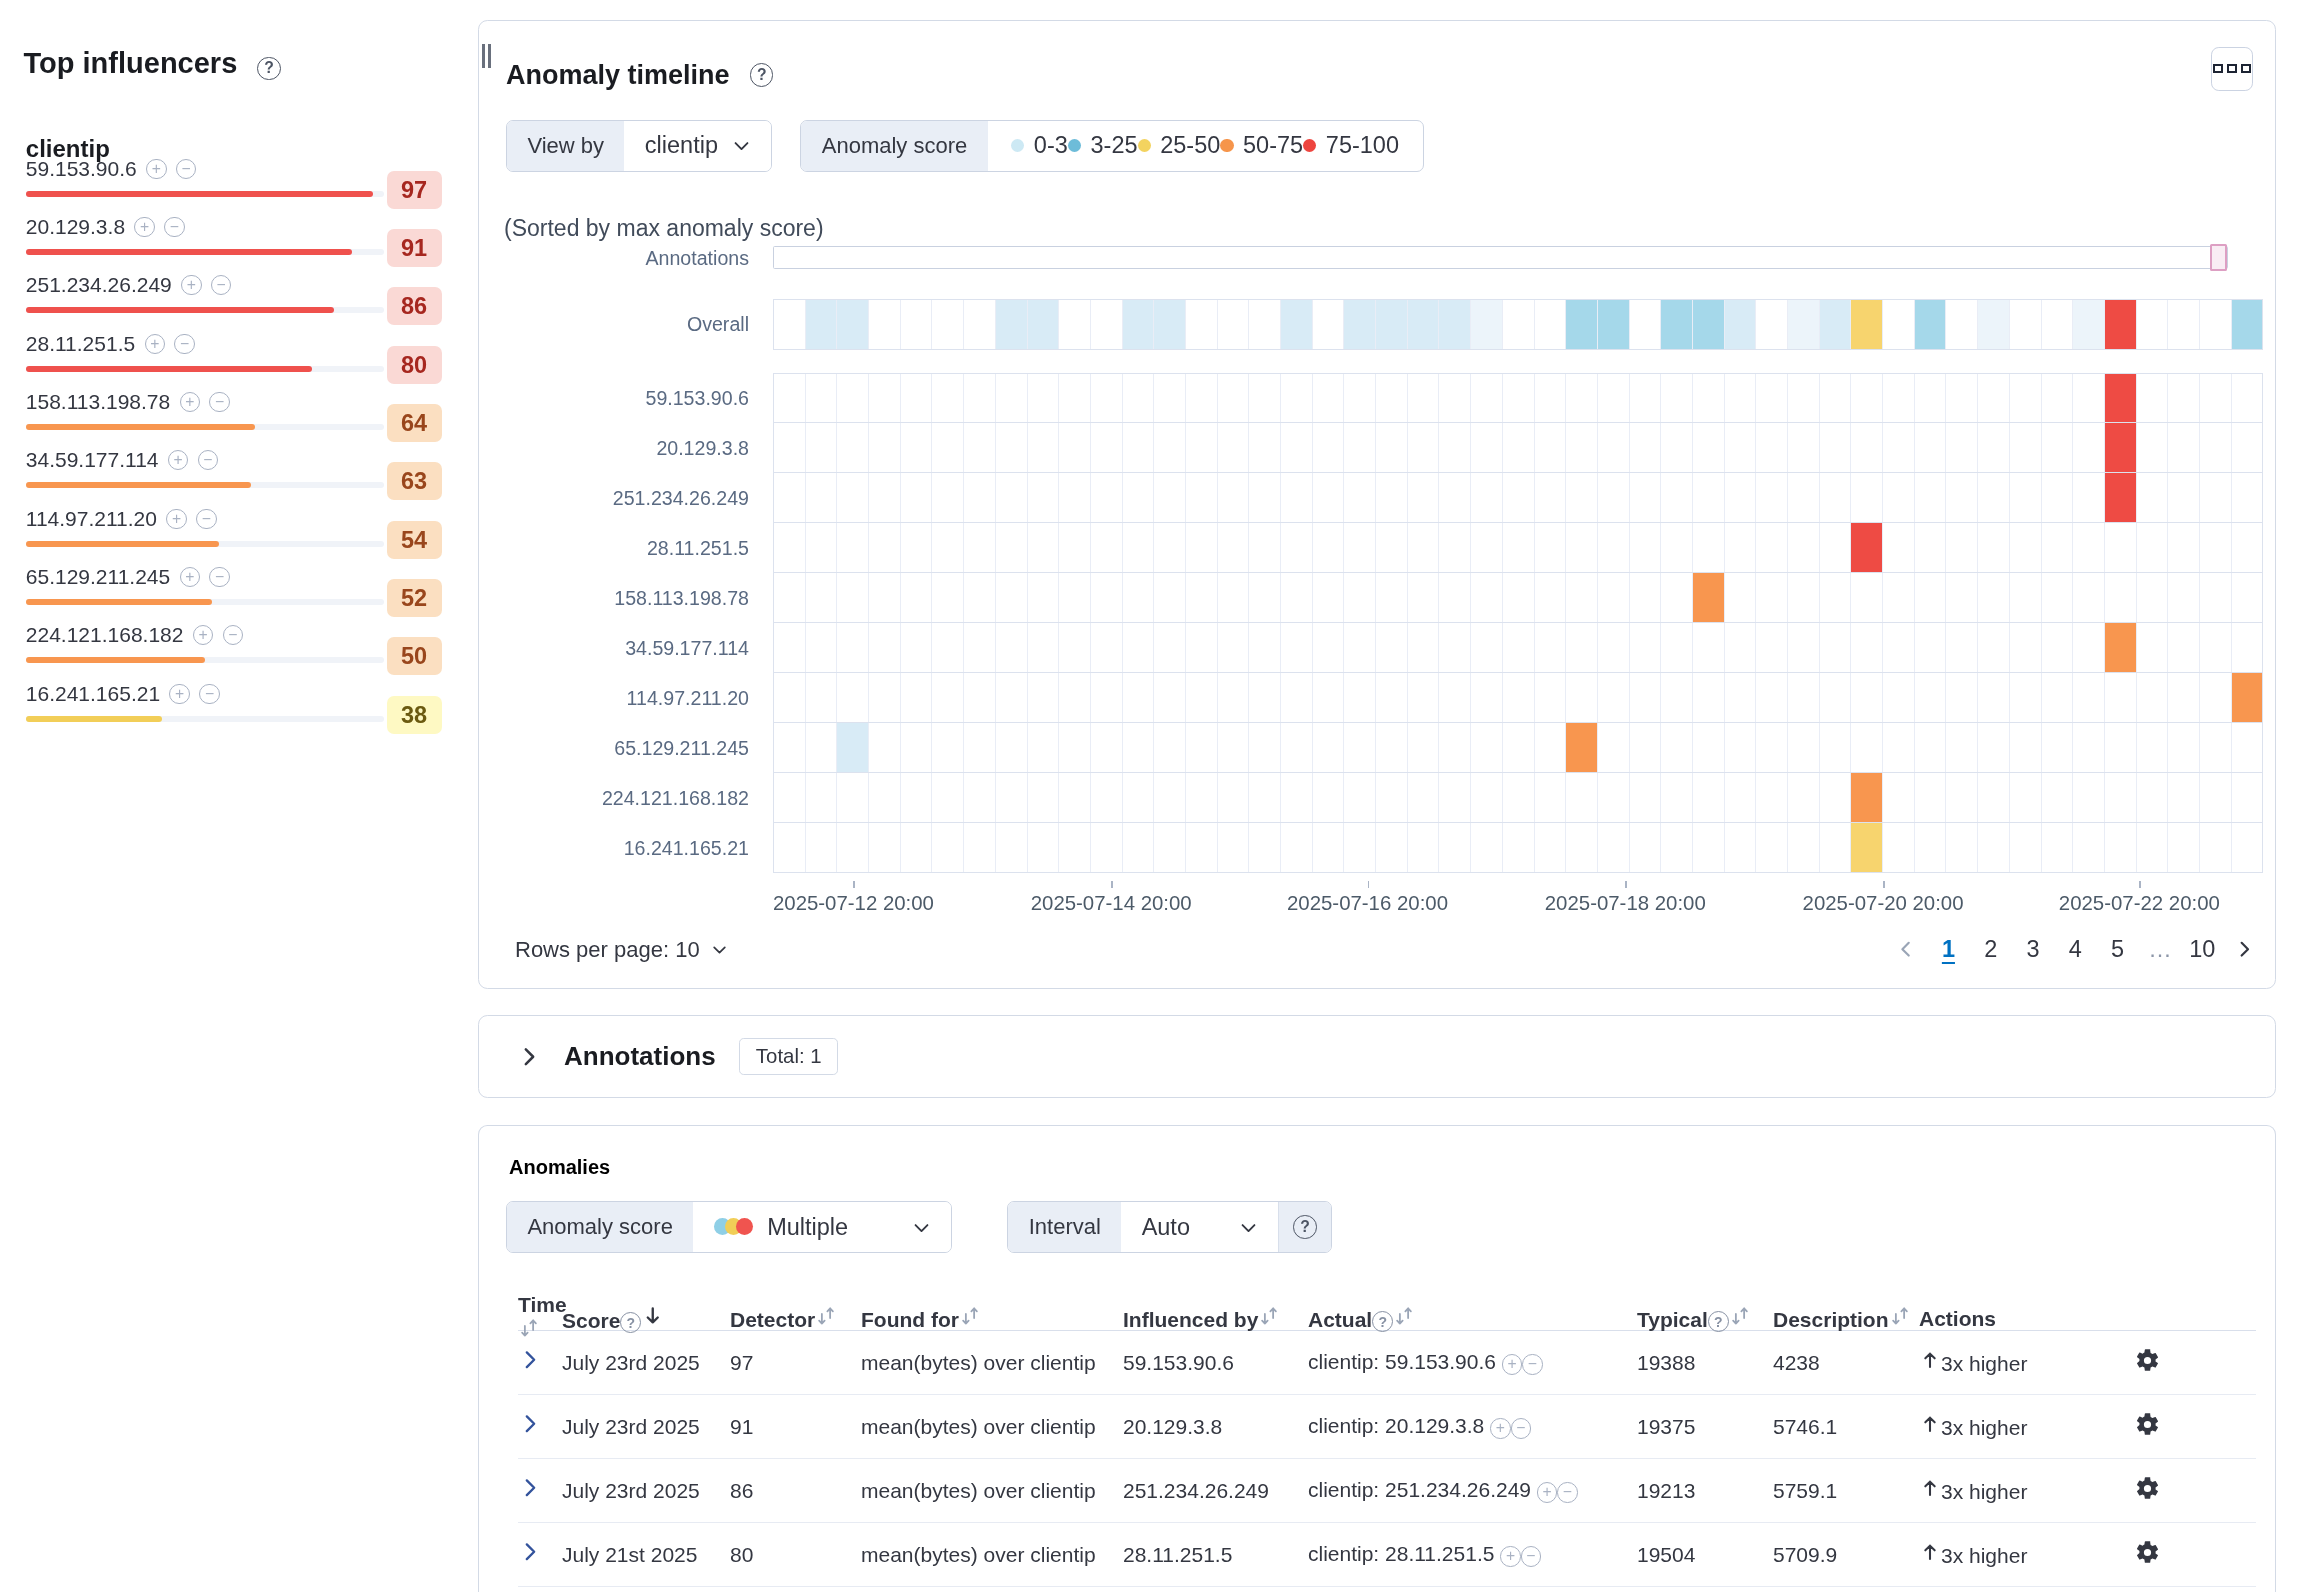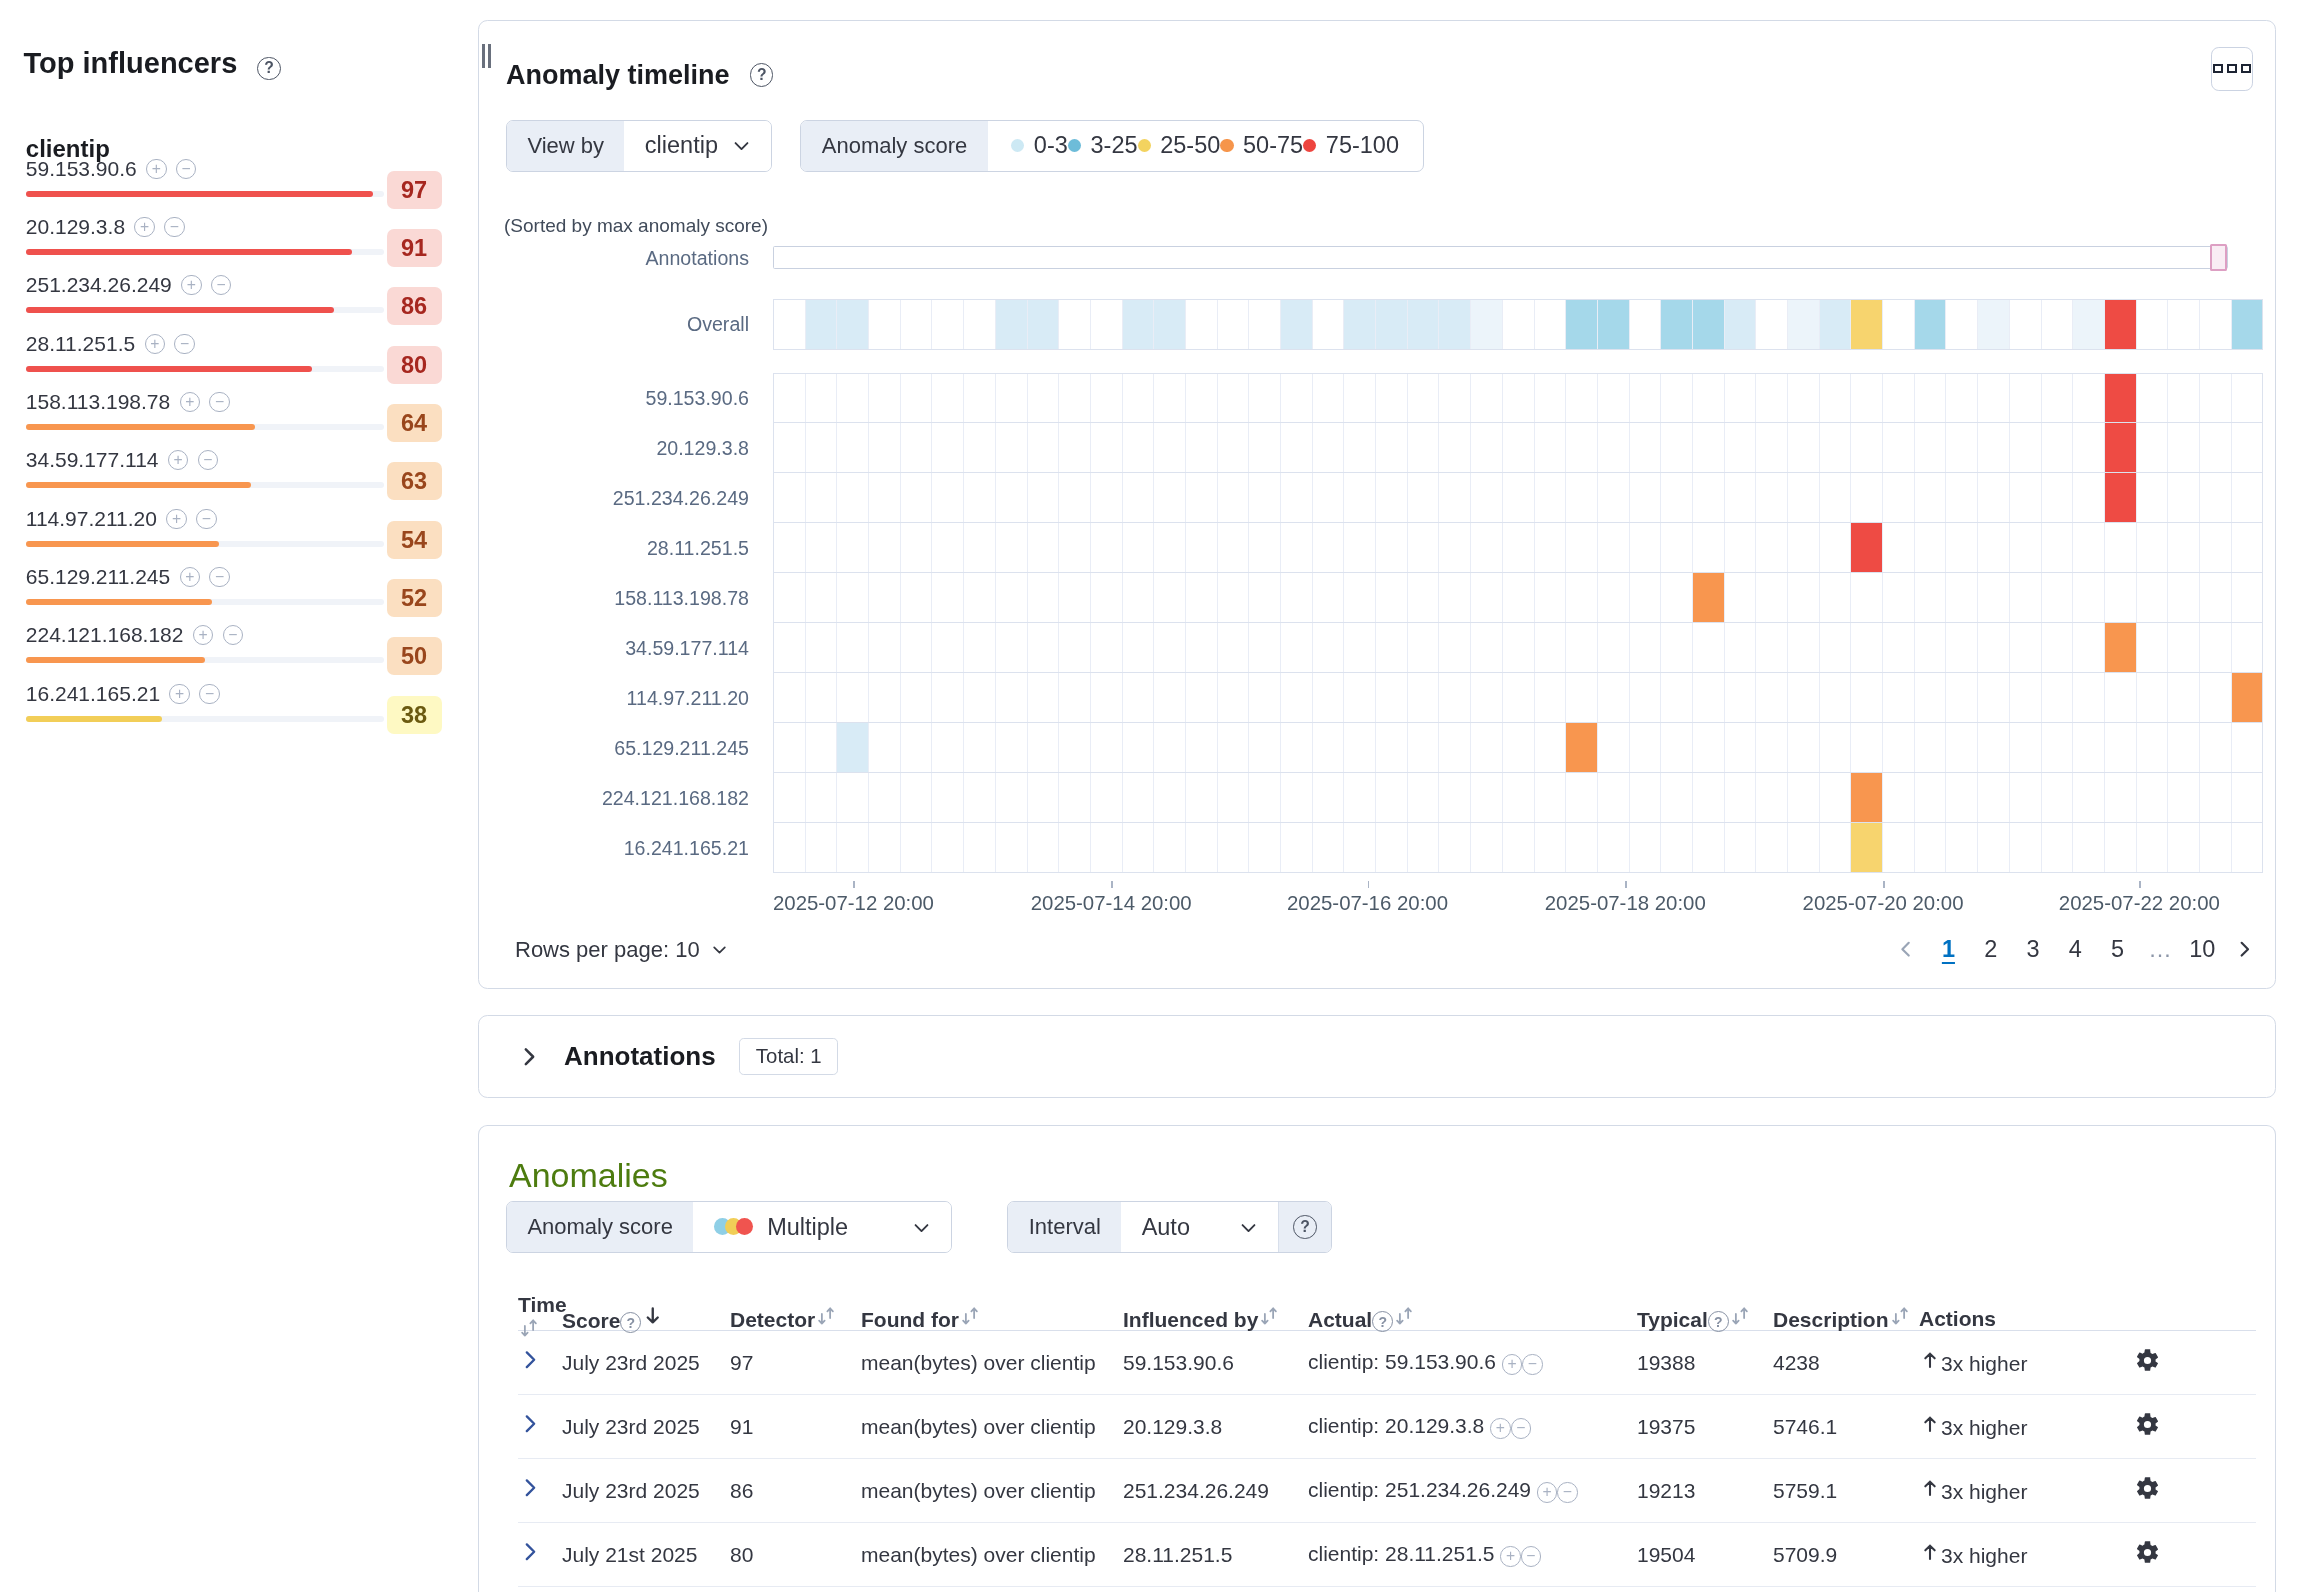--- a/index.html
+++ b/index.html
@@ -47,21 +47,21 @@
   #tl-handle { position:absolute; left:1.6px; top:23.5px; width:11px; height:23.5px; }
   #tl-handle i { position:absolute; top:0; width:3.1px; height:23.5px; background:#69707d; }
   #tl-handle i:first-child { left:1.6px; } #tl-handle i:last-child { left:7px; }
   #tl-menu-btn { position:absolute; left:1732px; top:26px; width:42px; height:44px; border:1.6px solid #cbd3e2;
     border-radius:7.8px; background:#fff; display:flex; align-items:center; justify-content:center; gap:4.7px; }
   #tl-menu-btn i { width:9.4px; height:9.4px; border:2.3px solid #1d2433; display:block; }
   #tl-controls { position:absolute; left:27px; top:99px; display:flex; gap:28px; }
   .legend-items { display:flex; align-items:center; padding:0 23.5px; }
   .legend-item { display:flex; align-items:center; gap:9.4px; font-size:23.5px; color:#343741; }
   .legend-dot { width:13.3px; height:13.3px; border-radius:50%; }
-  #tl-note { position:absolute; left:25px; top:194px; font-size:19px; color:#414b5a; }
+  #tl-note { position:absolute; left:25px; top:194px; font-size:23px; color:#414b5a; }
 
   
   .lane-label-col { position:absolute; left:0; width:270px; text-align:right; color:#5a6a82; font-size:19.6px; }
   #ann-row { position:absolute; left:0; top:225px; width:100%; height:23.5px; }
   #ann-bar { position:absolute; left:294px; top:0; width:1455px; height:23.5px; border:0.8px solid #c9d1e0;
     border-radius:1.6px; background:#fff; }
   #ann-marker { position:absolute; right:0px; top:-2.3px; width:17px; height:27px; background:#f9edf4;
     border:2.3px solid #dd9fc3; border-radius:1.6px; }
   #overall-row { position:absolute; left:0; top:278px; width:100%; height:51px; }
   .strip { position:absolute; left:294px; top:0; bottom:0; width:1490px; display:flex;
@@ -83,21 +83,21 @@
     font-size:23.5px; color:#343741; }
   .page-item.active { color:#0071c2; font-weight:bold; text-decoration:underline; text-underline-offset:4.7px; }
   .page-item.ellipsis { color:#8c96a8; }
 
   
   #ann-panel-content { position:absolute; left:38px; top:0; height:100%; display:flex; align-items:center; gap:23.5px; }
   #ann-title { font-size:26px; font-weight:bold; color:#1a1c21; }
   #ann-badge { border:0.8px solid #d3dae6; border-radius:4.7px; padding:6.3px 15.7px; font-size:20.4px; color:#343741; background:#fff; }
 
   
-  #anom-title { position:absolute; left:30px; top:30px; font-size:34px; font-weight:normal; color:#4d7c0f; }
+  #anom-title { position:absolute; left:30px; top:30px; font-size:20px; font-weight:bold; color:#000000; }
   #anom-controls { position:absolute; left:27px; top:75px; display:flex; gap:55px; }
   .multi-dot { position:relative; width:41px; height:20.4px; flex:0 0 auto; }
   .multi-dot i { position:absolute; top:1.6px; width:17px; height:17px; border-radius:50%; }
 
   
   #anom-table { position:absolute; left:39px; top:167px; width:1738px; }
   .tr { display:grid; grid-template-columns:44px 168px 131px 262px 185px 329px 136px 146px 215px 1fr;
     align-items:center; }
   .th { height:38px; border-bottom:1.6px solid #d9dfeb; font-weight:bold; font-size:21px; color:#343741; }
   .td { height:64px; border-bottom:1.6px solid #e7ebf3; font-size:21px; color:#343741; }

